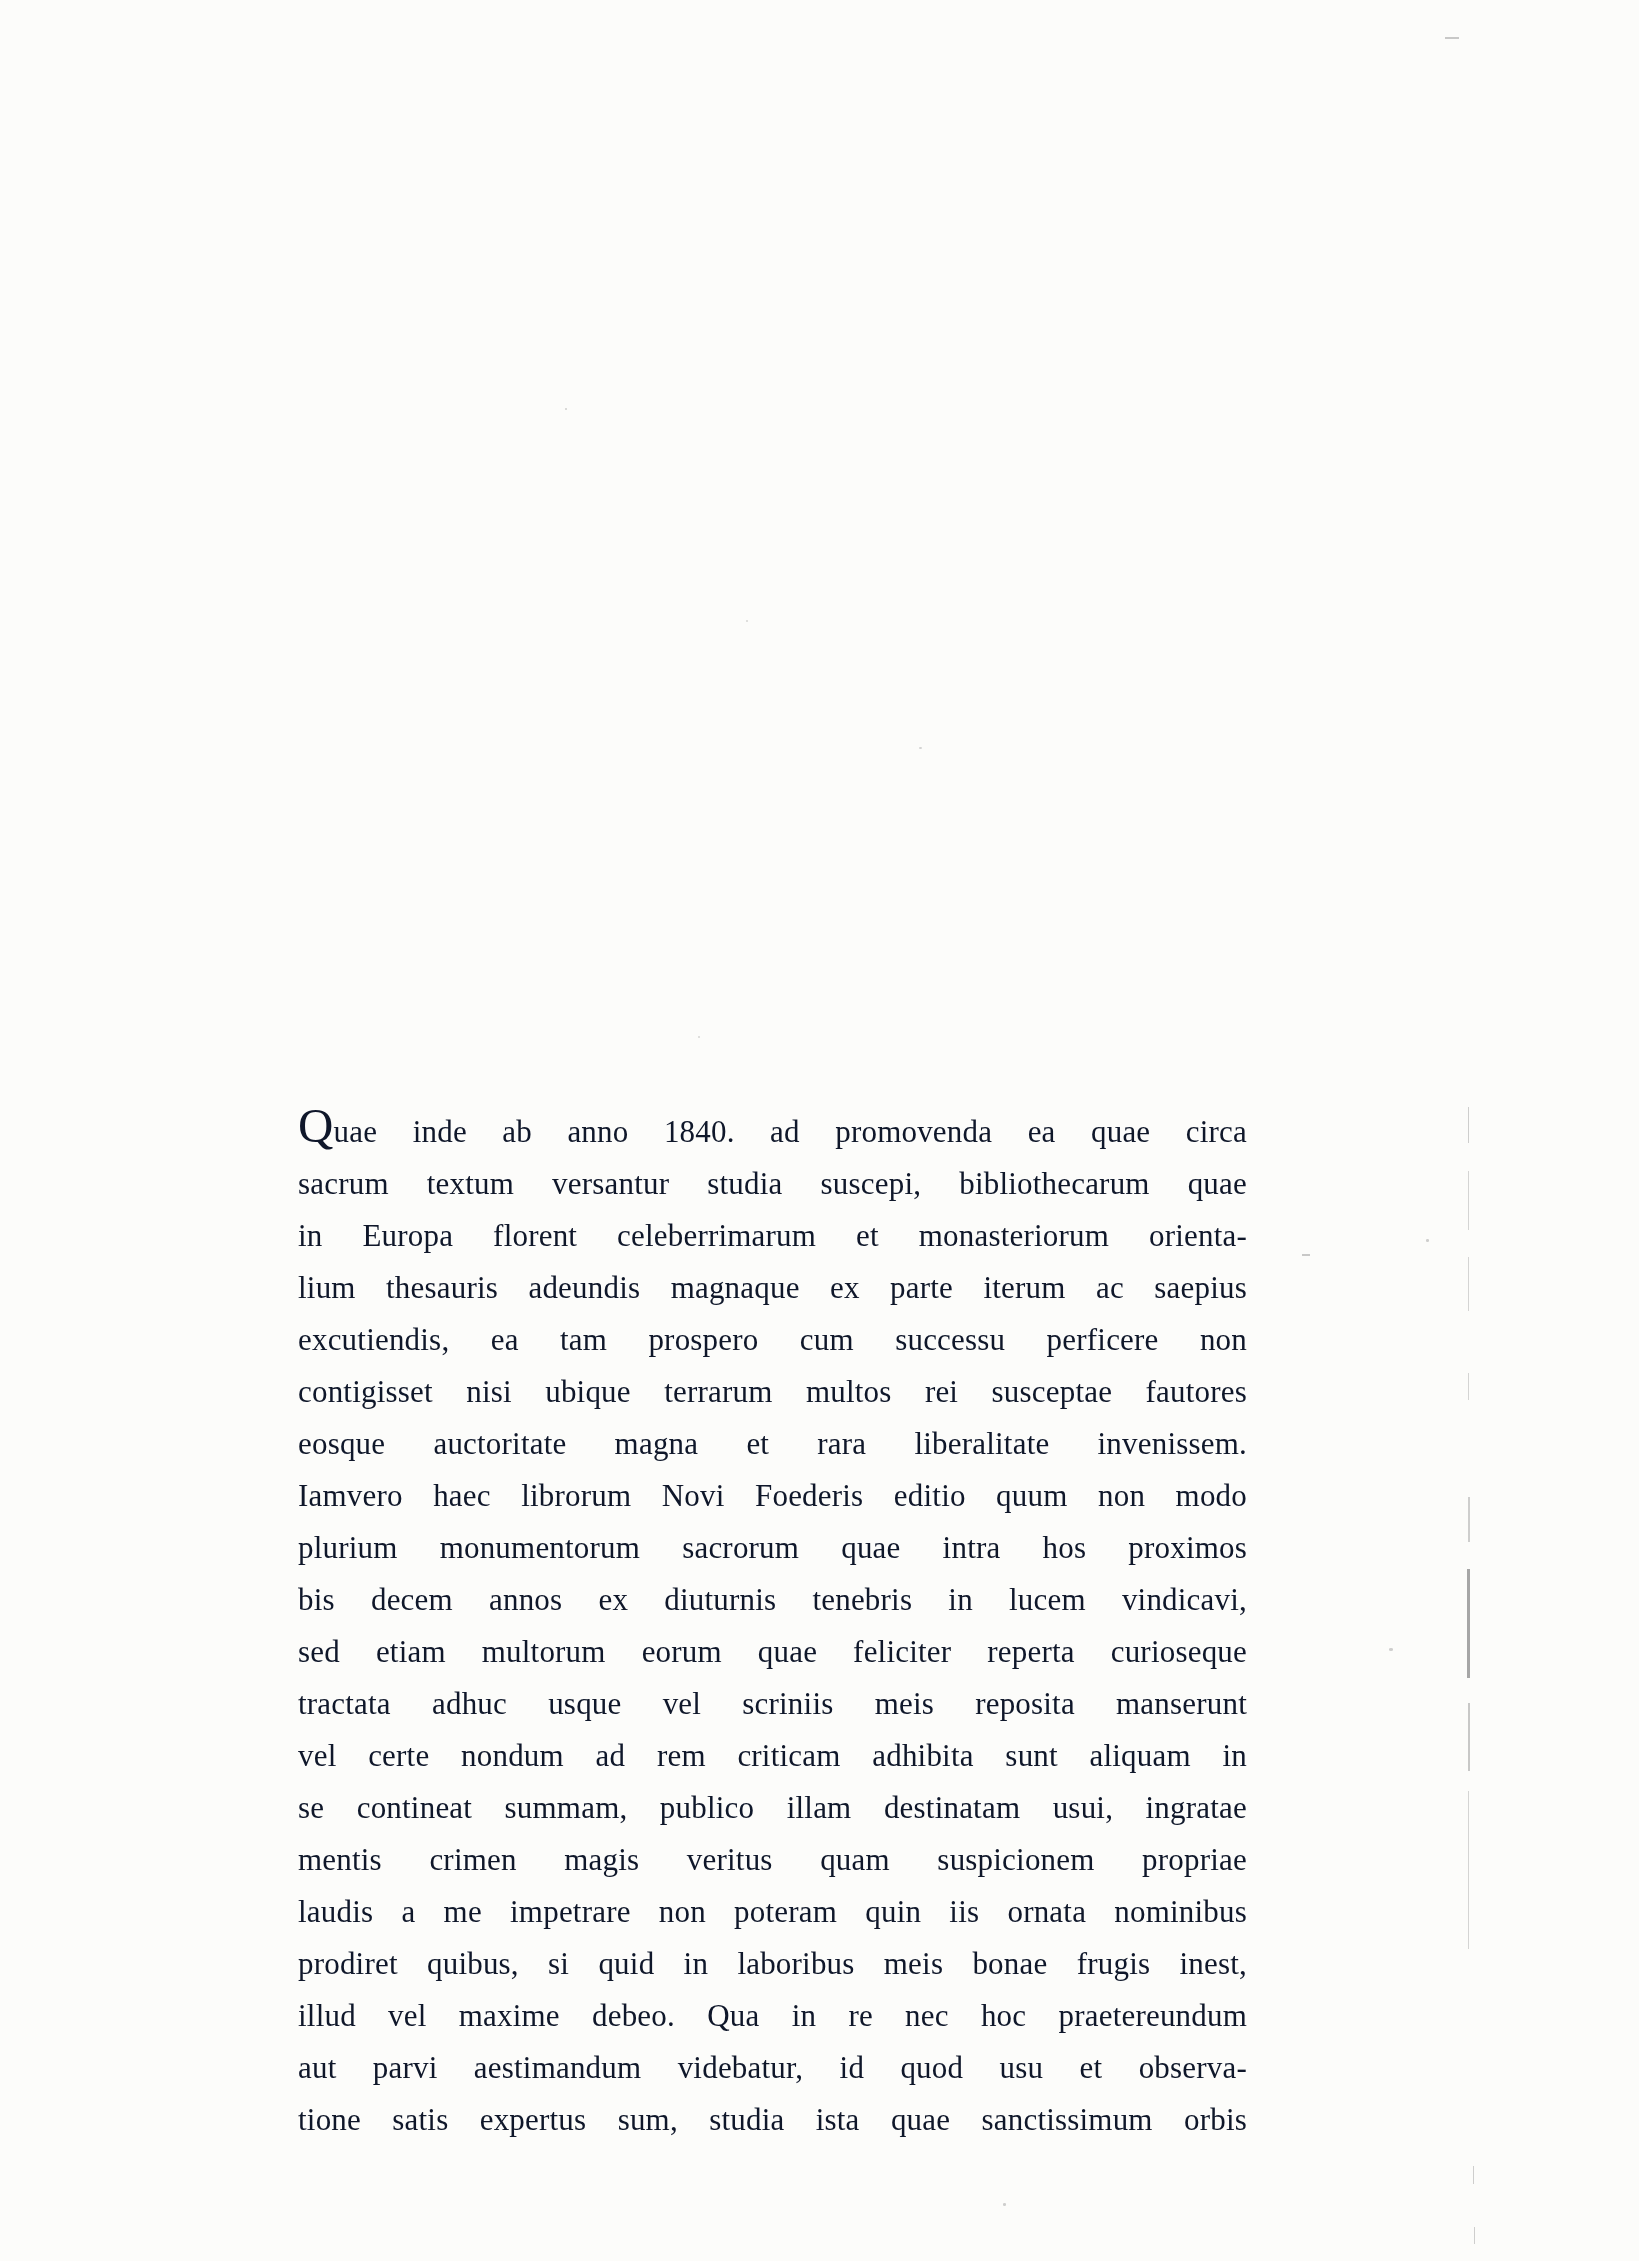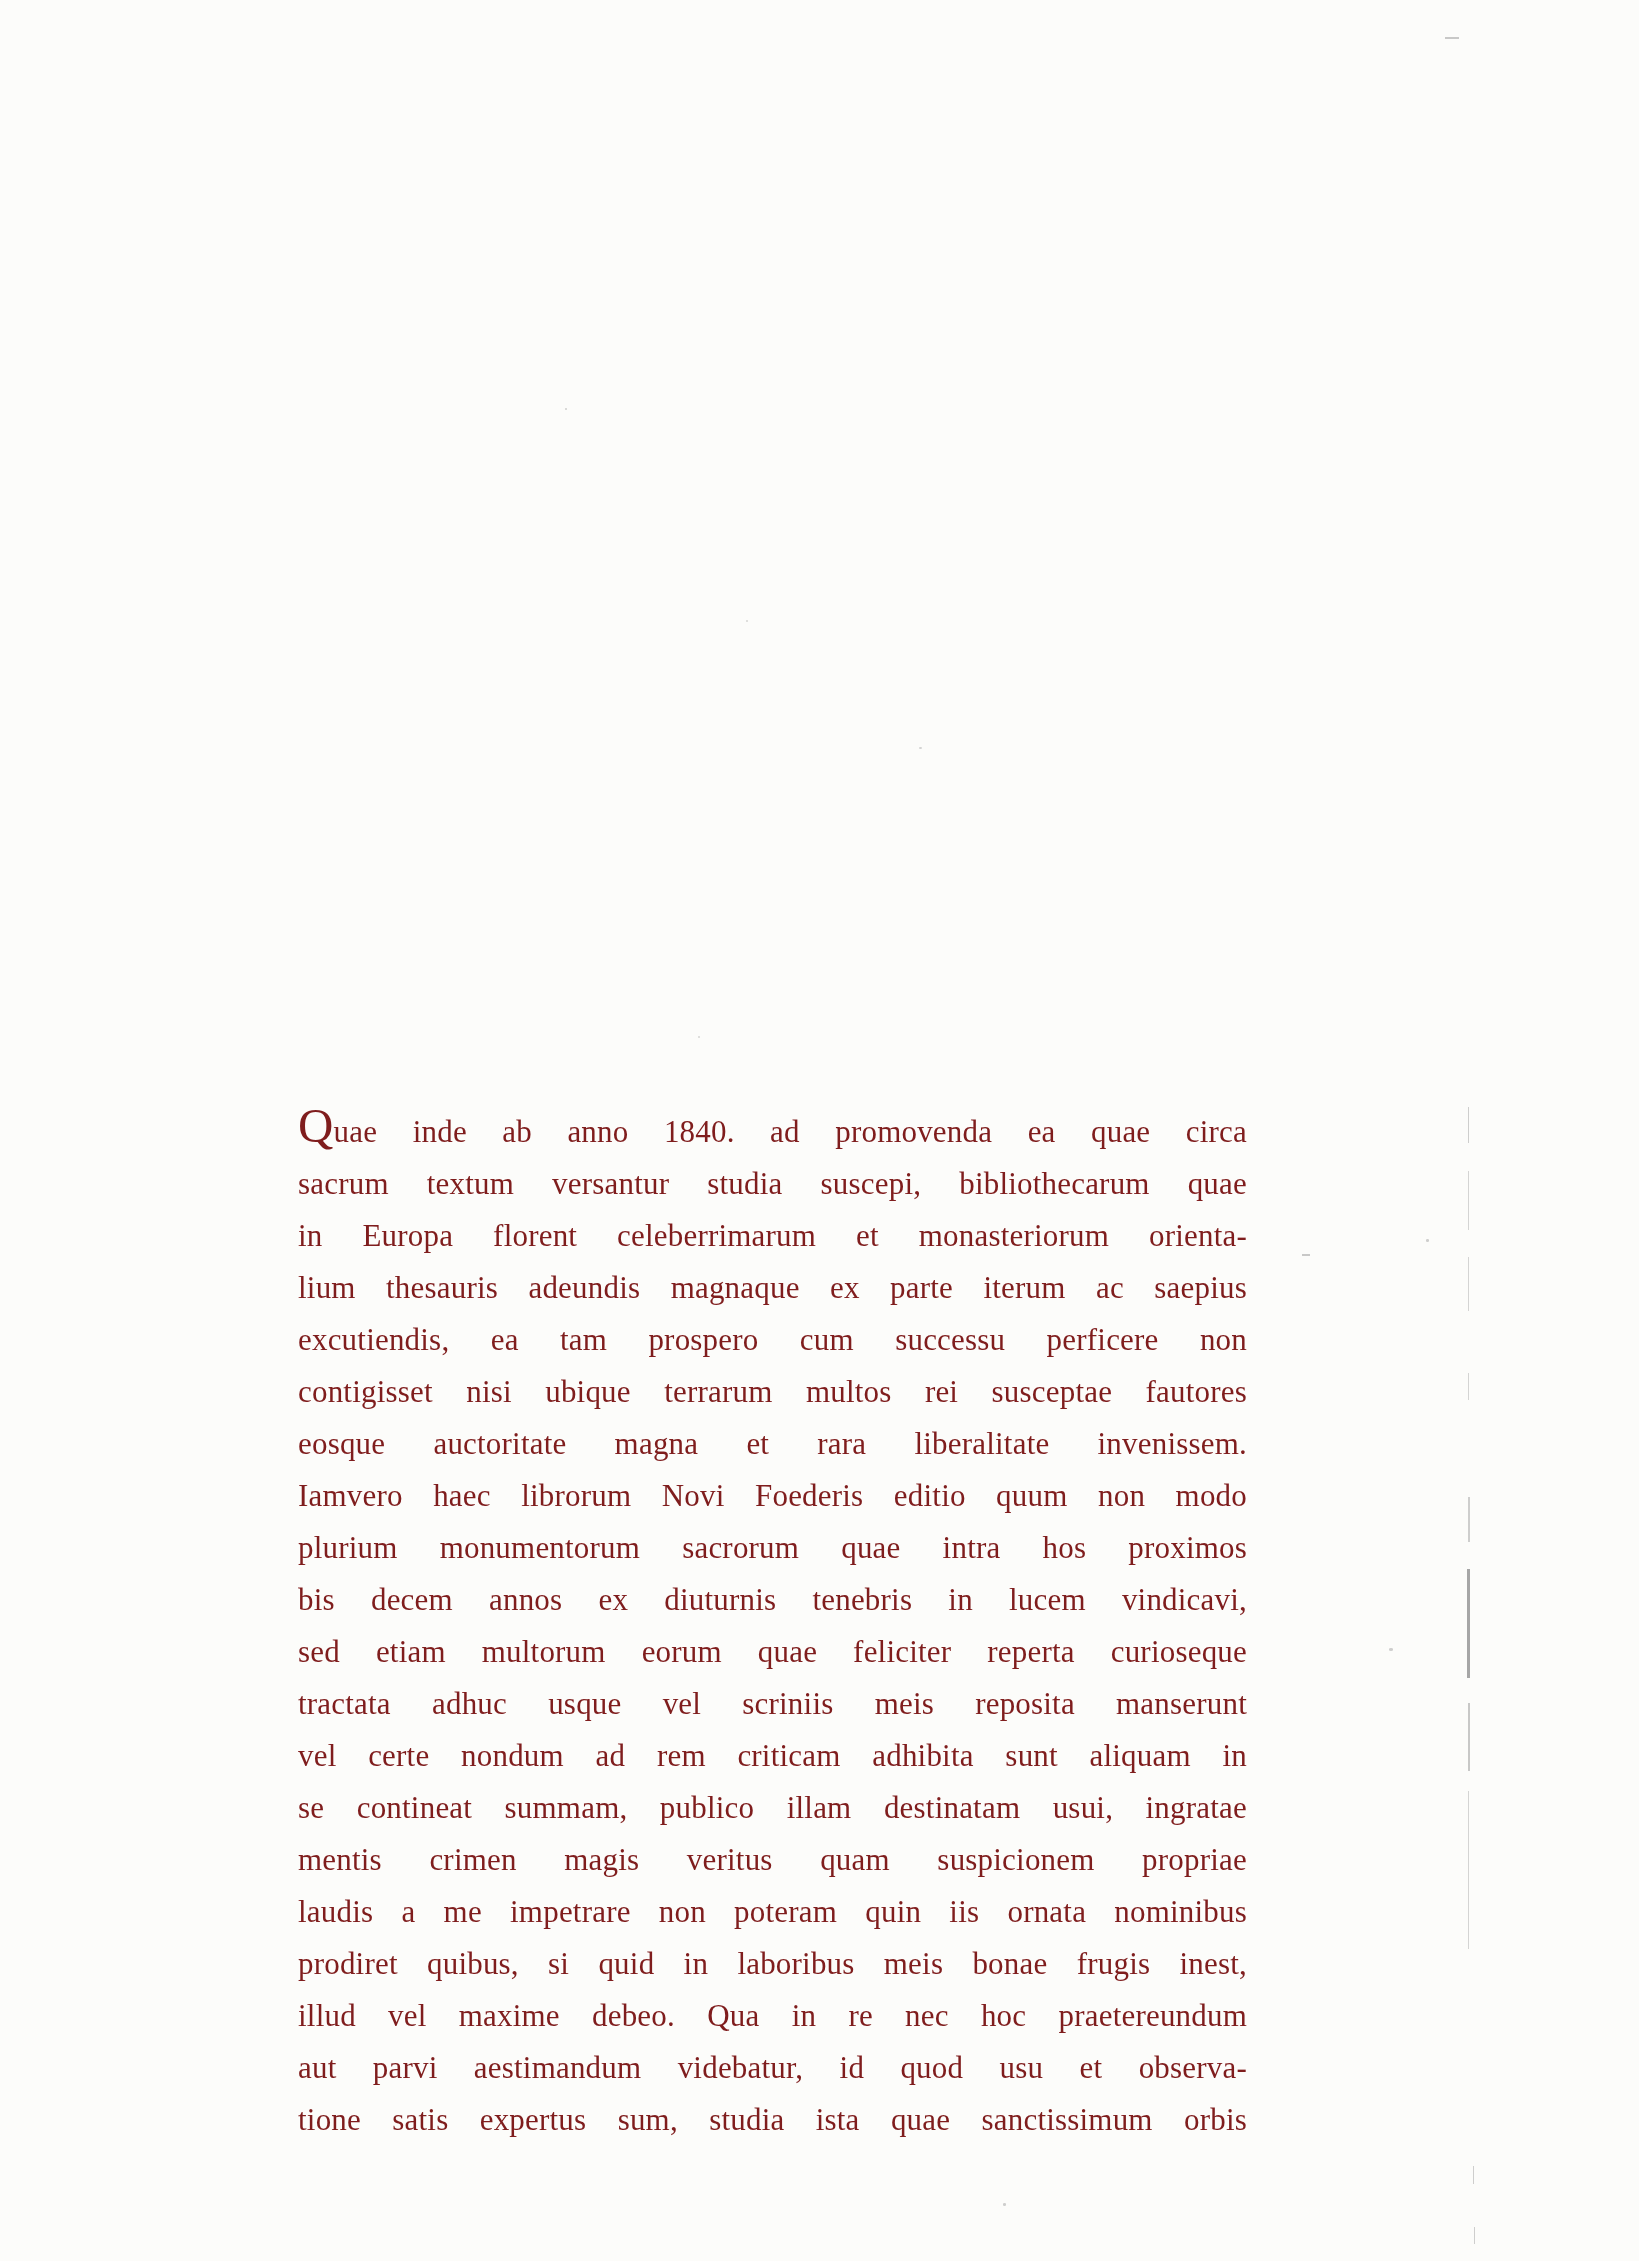--- a/index.html
+++ b/index.html
@@ -67,19 +67,19 @@
       <div class="artifact" style="left: 1468px; top: 1497px; width: 1.8px; height: 45px; opacity: 0.4;"></div>
       <div class="artifact" style="left: 1467px; top: 1569px; width: 3.2px; height: 109px; opacity: 0.75;"></div>
       <div class="artifact" style="left: 1468px; top: 1703px; width: 1.8px; height: 68px; opacity: 0.45;"></div>
       <div class="artifact" style="left: 1468px; top: 1791px; width: 1.4px; height: 158px; opacity: 0.35;"></div>
       <div class="artifact speck" style="left: 1389px; top: 1648px; width: 3.6px; height: 2.7px; opacity: 0.4;"></div>
       <div class="artifact" style="left: 1473px; top: 2166px; width: 1.4px; height: 18px; opacity: 0.4;"></div>
       <div class="artifact" style="left: 1474px; top: 2227px; width: 1.4px; height: 17px; opacity: 0.4;"></div>
       <div class="artifact speck" style="left: 1003px; top: 2203px; width: 2.7px; height: 2.7px; opacity: 0.4;"></div>
     </div>
 
-  <div class="textblock" style="color: #7f1d1d;">
+  <div class="textblock" style="color: #0f172a;">
     <span class="line"><span class="dropcap">Q</span><span>uae inde ab anno 1840. ad promovenda ea quae circa</span></span>
     <span id="lines-container"><span class="line">sacrum textum versantur studia suscepi, bibliothecarum quae</span><span class="line">in Europa florent celeberrimarum et monasteriorum orienta-</span><span class="line">lium thesauris adeundis magnaque ex parte iterum ac saepius</span><span class="line">excutiendis, ea tam prospero cum successu perficere non</span><span class="line">contigisset nisi ubique terrarum multos rei susceptae fautores</span><span class="line">eosque auctoritate magna et rara liberalitate invenissem.</span><span class="line">Iamvero haec librorum Novi Foederis editio quum non modo</span><span class="line">plurium monumentorum sacrorum quae intra hos proximos</span><span class="line">bis decem annos ex diuturnis tenebris in lucem vindicavi,</span><span class="line">sed etiam multorum eorum quae feliciter reperta curioseque</span><span class="line">tractata adhuc usque vel scriniis meis reposita manserunt</span><span class="line">vel certe nondum ad rem criticam adhibita sunt aliquam in</span><span class="line">se contineat summam, publico illam destinatam usui, ingratae</span><span class="line">mentis crimen magis veritus quam suspicionem propriae</span><span class="line">laudis a me impetrare non poteram quin iis ornata nominibus</span><span class="line">prodiret quibus, si quid in laboribus meis bonae frugis inest,</span><span class="line">illud vel maxime debeo.  Qua in re nec hoc praetereundum</span><span class="line">aut parvi aestimandum videbatur, id quod usu et observa-</span><span class="line">tione satis expertus sum, studia ista quae sanctissimum orbis</span></span>
   </div>
 
 </div>
 
 
 </body></html>

